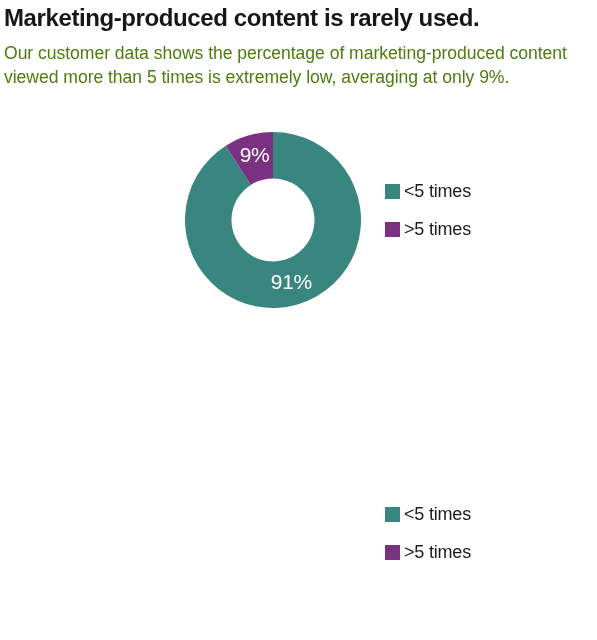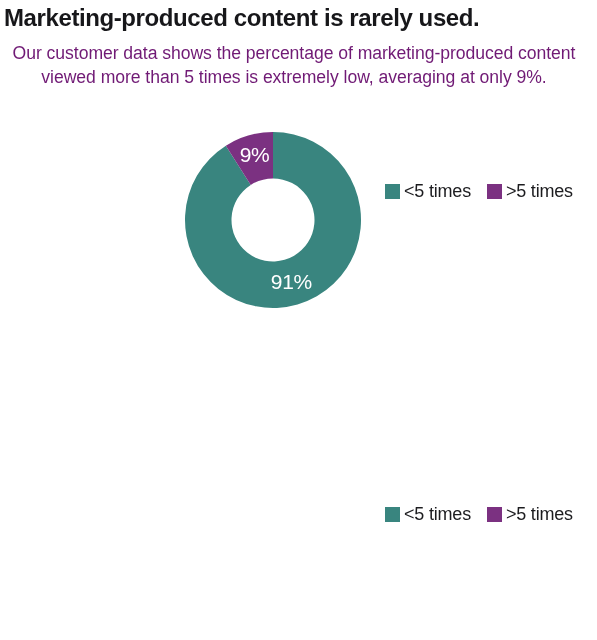--- a/index.html
+++ b/index.html
@@ -31,23 +31,22 @@
     white-space: pre-line;
   }
 
   .section-body {
     position: absolute;
     left: 4px;
     font-size: 17.6px;
     font-weight: normal;
     line-height: 1.34;
     letter-spacing: -0.05px;
-    color: #701a75;
+    color: #4d7c0f;
     white-space: pre-line;
-    text-align: center;
   }
 
   #heading-1 { top: 3px;   width: 590px; }
   #body-1    { top: 42px;  width: 580px; }
   #heading-2 { top: 322px; width: 560px; }
   #body-2    { top: 392px; width: 588px; }
 
   
   .chart-block { position: absolute; }
 
@@ -63,21 +62,21 @@
     fill: #ffffff;
     text-anchor: middle;
     dominant-baseline: middle;
     letter-spacing: -0.3px;
   }
 
   
   .legend {
     position: absolute;
     display: flex;
-    flex-direction: row;
+    flex-direction: column;
     gap: 16px;
   }
 
   #legend-1 { left: 385px; top: 180px; }
   #legend-2 { left: 385px; top: 503px; }
 
   .legend-item {
     display: flex;
     align-items: center;
     gap: 4px;

